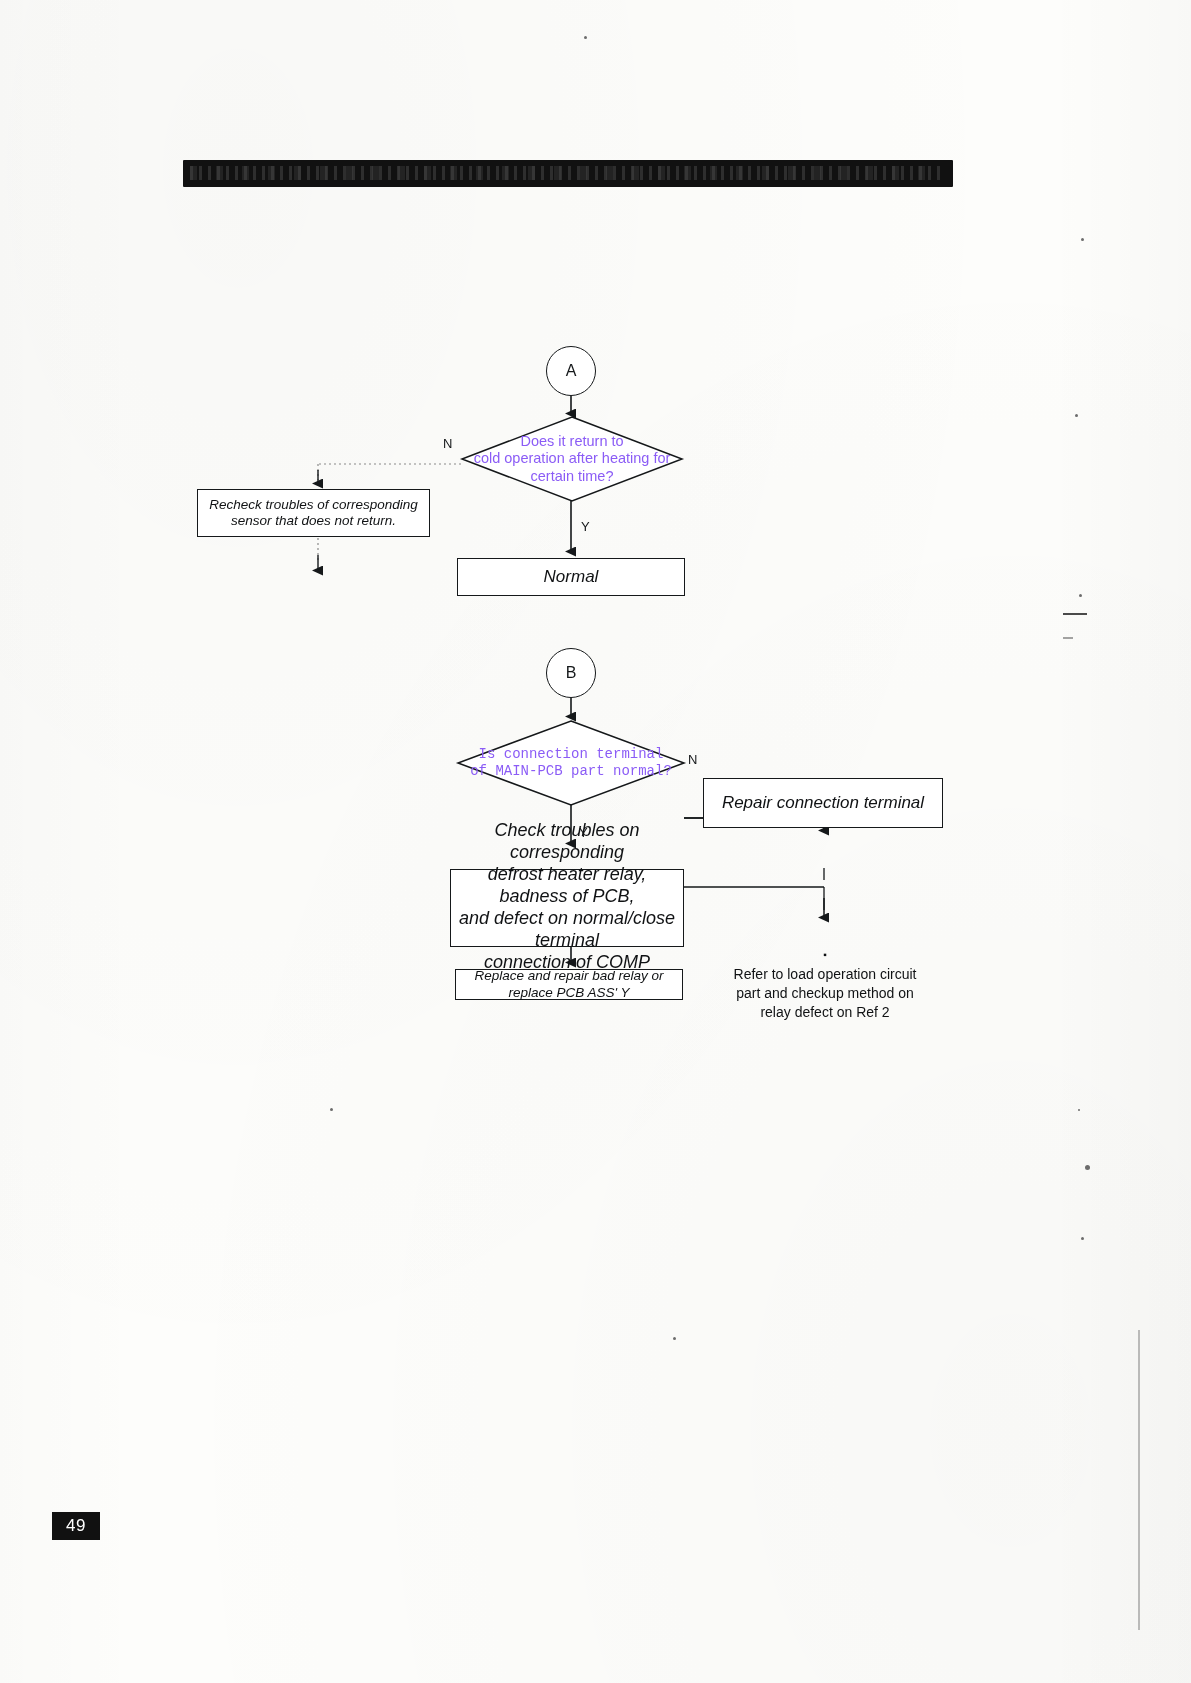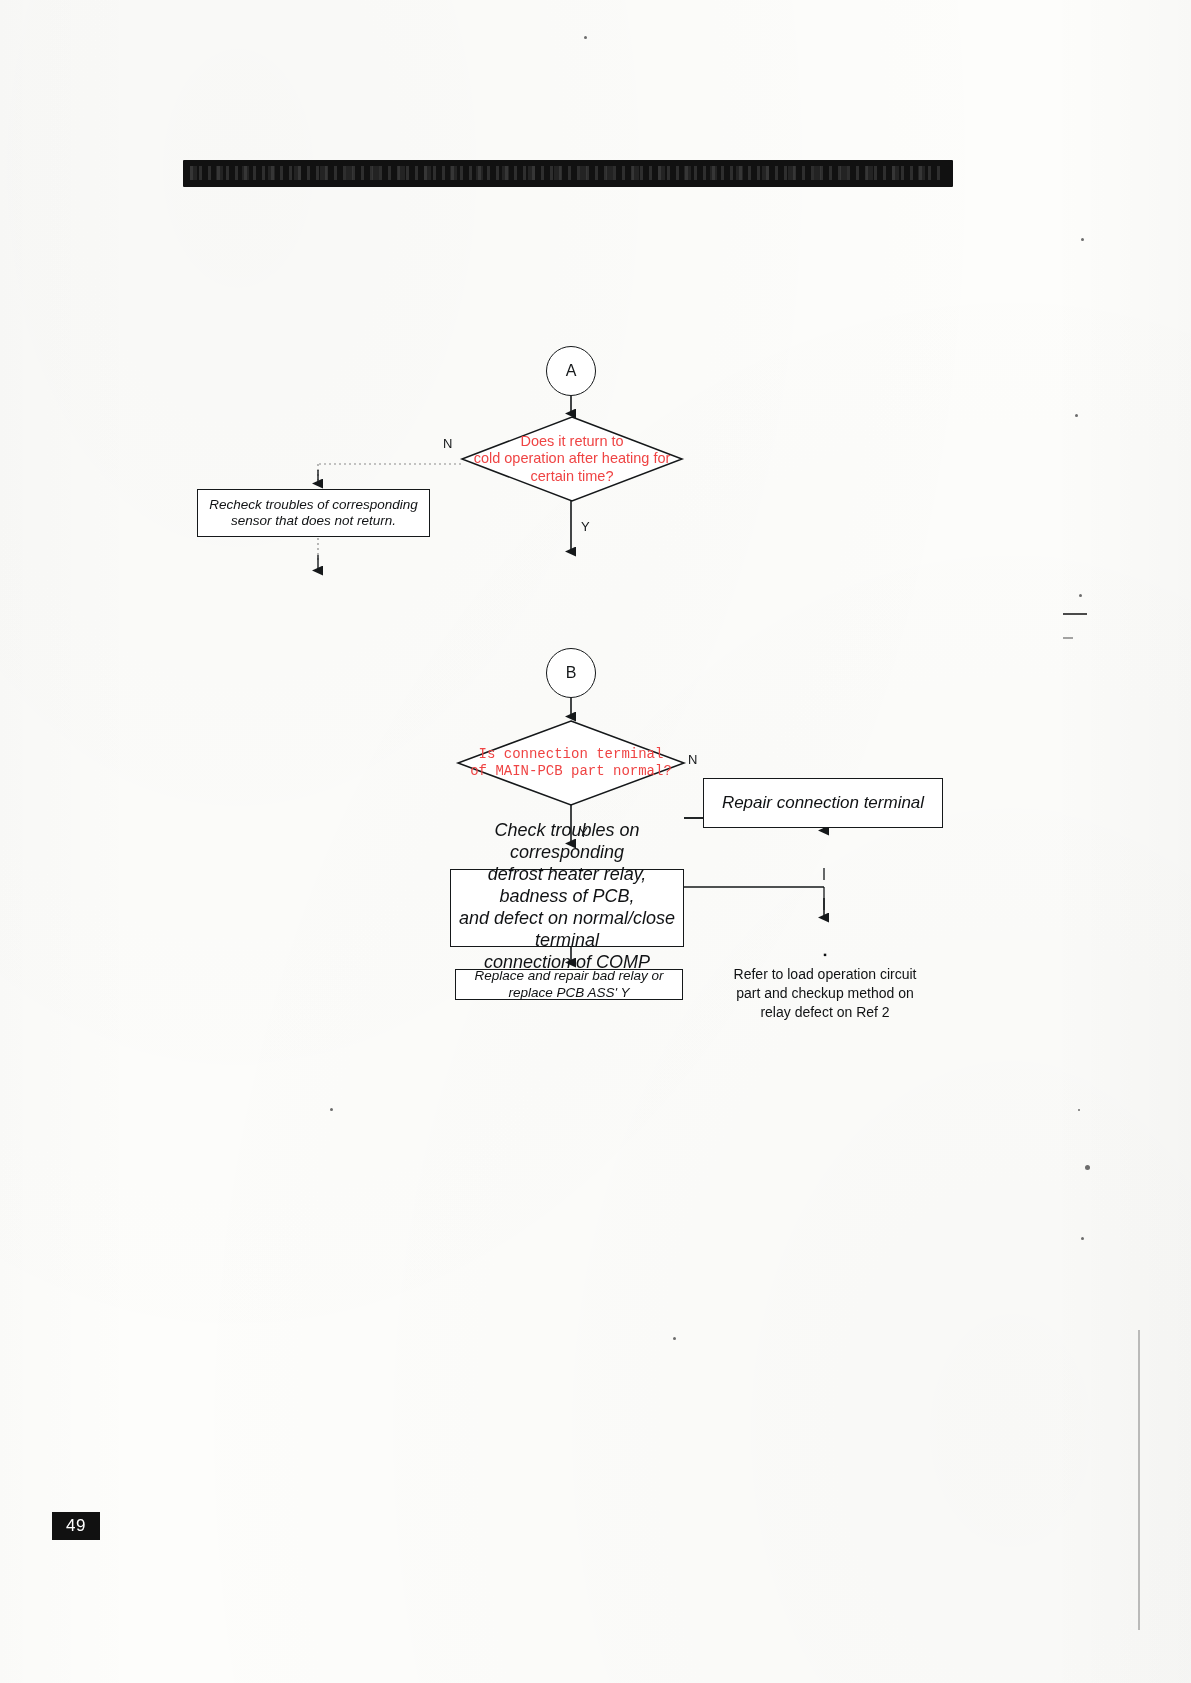--- a/index.html
+++ b/index.html
@@ -107,21 +107,21 @@
     left: 0;
     top: 0;
     width: 100%;
     height: 100%;
     display: flex;
     align-items: center;
     justify-content: center;
     text-align: center;
     white-space: pre-line;
     line-height: 1.2;
-    color: #ef4444;
+    color: #8b5cf6;
   }
   .note {
     position: absolute;
     text-align: center;
     white-space: pre-line;
     line-height: 1.35;
     color: #101214;
   }
   .edge-label {
     position: absolute;
@@ -223,20 +223,23 @@
   </div>
   <div class="edge-label" style="left:443px; top:436px;">N</div>
   <div class="edge-label" style="left:581px; top:519px;">Y</div>
 
   <div class="node box" style="left:197px; top:489px; width:233px; height:48px; font-size:13.5px;">
     <span class="box-text">Recheck troubles of corresponding
 sensor that does not return.</span>
   </div>
 
 
+  <div class="node box" style="left:457px; top:558px; width:228px; height:38px; font-size:17px;">
+    <span class="box-text">Normal</span>
+  </div>
 
   <div class="node circle" style="left:546px; top:648px; width:50px; height:50px;">
     <span>B</span>
   </div>
 
   <div class="diamond-wrap" style="left:457px; top:720px; width:228px; height:86px;font-family:Liberation Mono, monospace;">
     <svg width="228" height="86" viewBox="0 0 228 86">
       <polygon points="114,1 227,43 114,85 1,43" fill="#ffffff" stroke="#15181a" stroke-width="1.5"></polygon>
     </svg>
     <div class="diamond-label" style="font-size:14px;">

